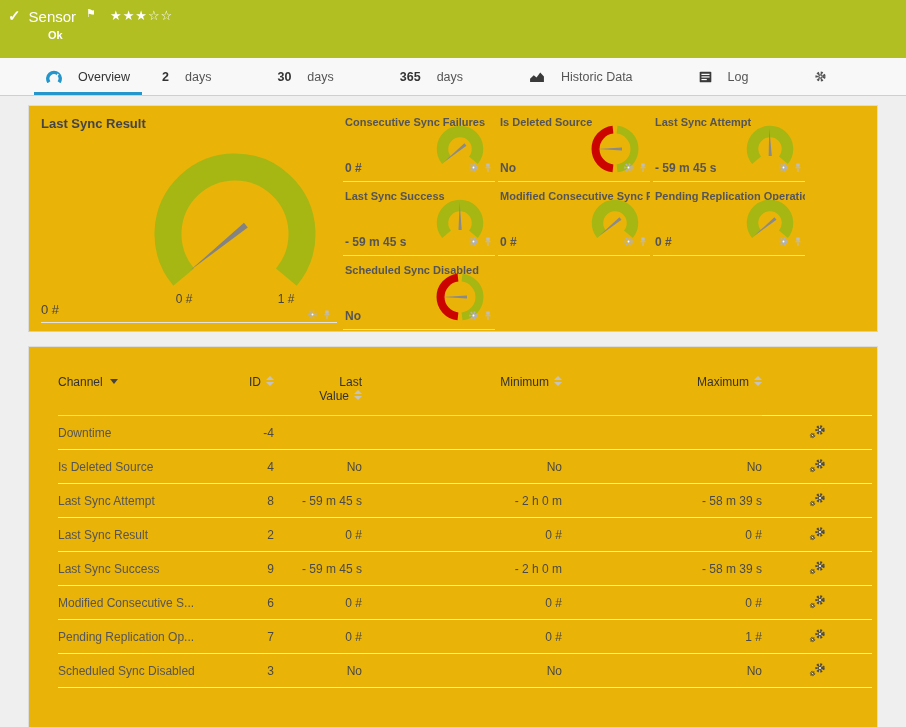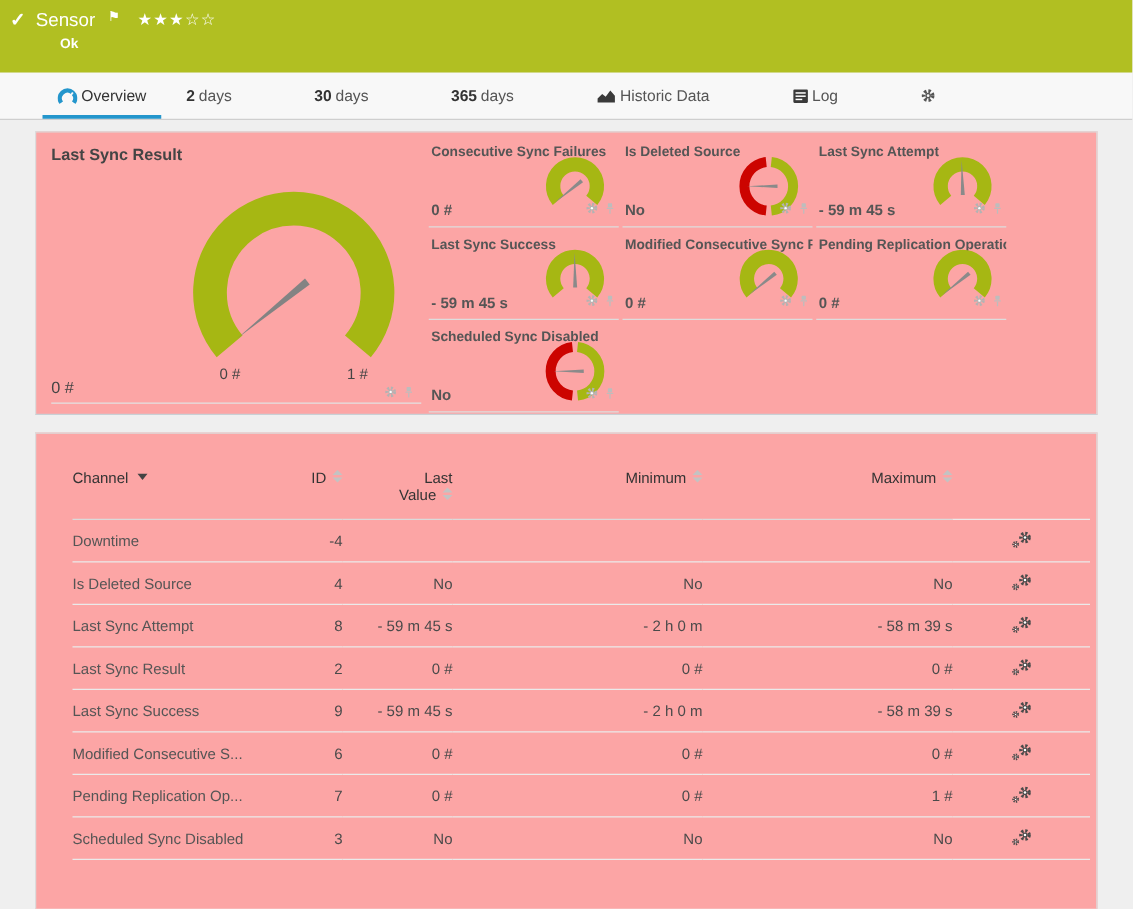--- a/index.html
+++ b/index.html
@@ -13,32 +13,32 @@
   .check{font-size:15px;font-weight:700;margin-right:8px;}
   .kind{font-size:15px;margin-right:7px;}
   .sensor-title{font-weight:700;font-size:15.5px;letter-spacing:.1px;}
   .flag{font-size:11px;margin:-6px 0 0 3px;}
   .stars{margin-left:14px;font-size:13px;letter-spacing:1px;cursor:pointer;margin-top:-2px;}
   .status-text{font-size:11px;font-weight:700;padding:4px 0 0 48px;}
 
   
   .tabbar{height:37px;background:#f8f8f8;border-bottom:1px solid #cfcfcf;
     display:flex;align-items:stretch;padding-left:38px;font-size:12.5px;color:#444;}
-  .tab{display:flex;align-items:center;gap:3px;padding:0 8px;margin-right:16px;
+  .tab{display:flex;align-items:center;gap:16px;padding:0 8px;margin-right:16px;
     cursor:pointer;position:relative;white-space:nowrap;}
   .tab:nth-child(n+3){margin-left:34px;}
   .tab.active::after{content:"";position:absolute;left:-4px;right:-4px;bottom:0;
     height:3px;background:#2496cc;}
   .tab-strong{font-weight:700;color:#333;}
   .tab-label{color:#555;}
   .tab.active .tab-label{color:#333;}
   .tab-icon{display:inline-flex;align-items:center;}
 
   
-  .panel{position:relative;background:#fca5a5;border:1px solid #dcdcdc;
+  .panel{position:relative;background:#eab308;border:1px solid #dcdcdc;
     border-bottom-color:#c9d0d5;margin:0 28px;box-sizing:border-box;}
   .gauges-panel{margin-top:9px;height:227px;}
   .table-panel{margin-top:14px;height:383px;overflow:hidden;}
 
   
   .primary-gauge{position:absolute;left:0;top:0;width:312px;height:100%;}
   .gauge-title{position:absolute;left:12px;top:10px;font-size:13px;font-weight:700;color:#444;}
   .big-gauge-svg{position:absolute;left:106px;top:38px;}
   .scale-label{position:absolute;width:44px;text-align:center;font-size:12px;color:#444;top:186px;}
   .scale-min{left:133px;} .scale-max{left:235px;}

